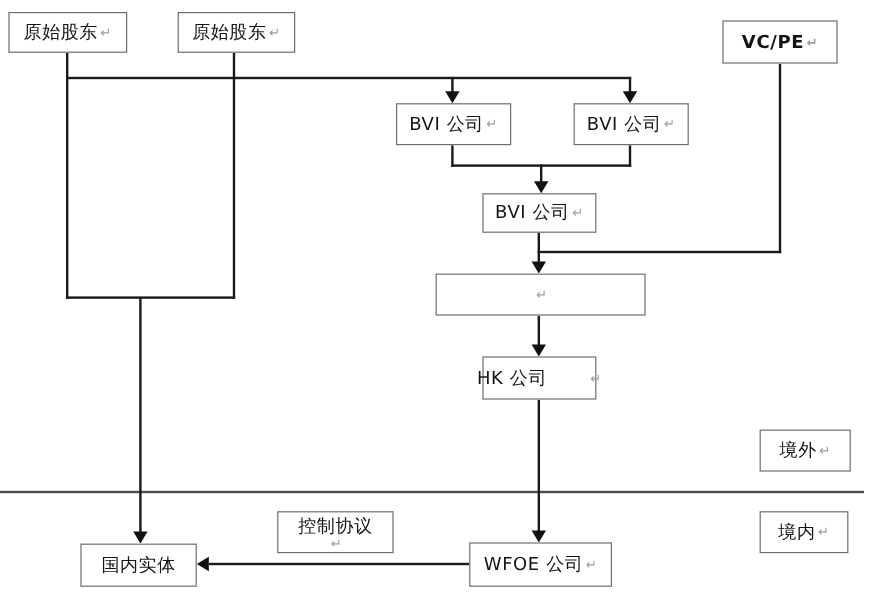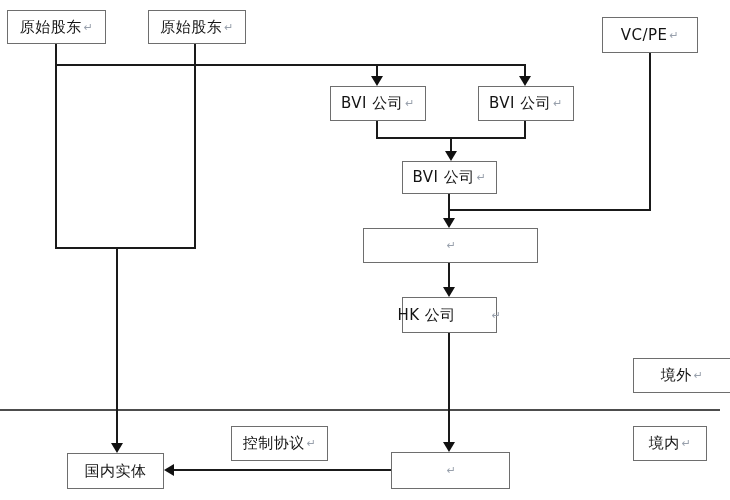--- a/index.html
+++ b/index.html
@@ -61,21 +61,21 @@
   <div class="divider" style="left:0px;top:409px;width:720px;height:2px;"></div>
 
   <div class="node" style="left:7px;top:10px;width:99px;height:34px;">
     <span>原始股东</span>
       <span class="ret">↵</span>
   </div>
   <div class="node" style="left:148px;top:10px;width:98px;height:34px;">
     <span>原始股东</span>
       <span class="ret">↵</span>
   </div>
-  <div class="node" style="left:602px;top:17px;width:96px;height:36px;">
+  <div class="node" style="left:602px;top:17px;width:96px;height:36px;font-weight:bold;">
     <span>VC/PE</span>
       <span class="ret">↵</span>
   </div>
   <div class="node" style="left:330px;top:86px;width:96px;height:35px;">
     <span>BVI 公司</span>
       <span class="ret">↵</span>
   </div>
   <div class="node" style="left:478px;top:86px;width:96px;height:35px;">
     <span>BVI 公司</span>
       <span class="ret">↵</span>
@@ -85,30 +85,31 @@
       <span class="ret">↵</span>
   </div>
   <div class="node" style="left:363px;top:228px;width:175px;height:35px;">
       <span class="ret">↵</span>
   </div>
   <div class="node" style="left:402px;top:297px;width:95px;height:36px;gap:34px;">
     <span>HK 公司</span>
       <span class="ret">↵</span>
   </div>
   <div class="node" style="left:391px;top:452px;width:119px;height:37px;">
+    <span>WFOE 公司</span>
       <span class="ret">↵</span>
   </div>
   <div class="node" style="left:67px;top:453px;width:97px;height:36px;">
     <span>国内实体</span>
   </div>
-  <div class="node" style="left:231px;top:426px;width:97px;height:35px;">
+  <div class="node" style="left:231px;top:426px;width:97px;height:35px;flex-direction:column;">
     <span>控制协议</span>
       <span class="ret">↵</span>
   </div>
-  <div class="node" style="left:633px;top:358px;width:98px;height:35px;">
+  <div class="node" style="left:633px;top:358px;width:76px;height:35px;">
     <span>境外</span>
       <span class="ret">↵</span>
   </div>
   <div class="node" style="left:633px;top:426px;width:74px;height:35px;">
     <span>境内</span>
       <span class="ret">↵</span>
   </div>
 
 </div>
 

